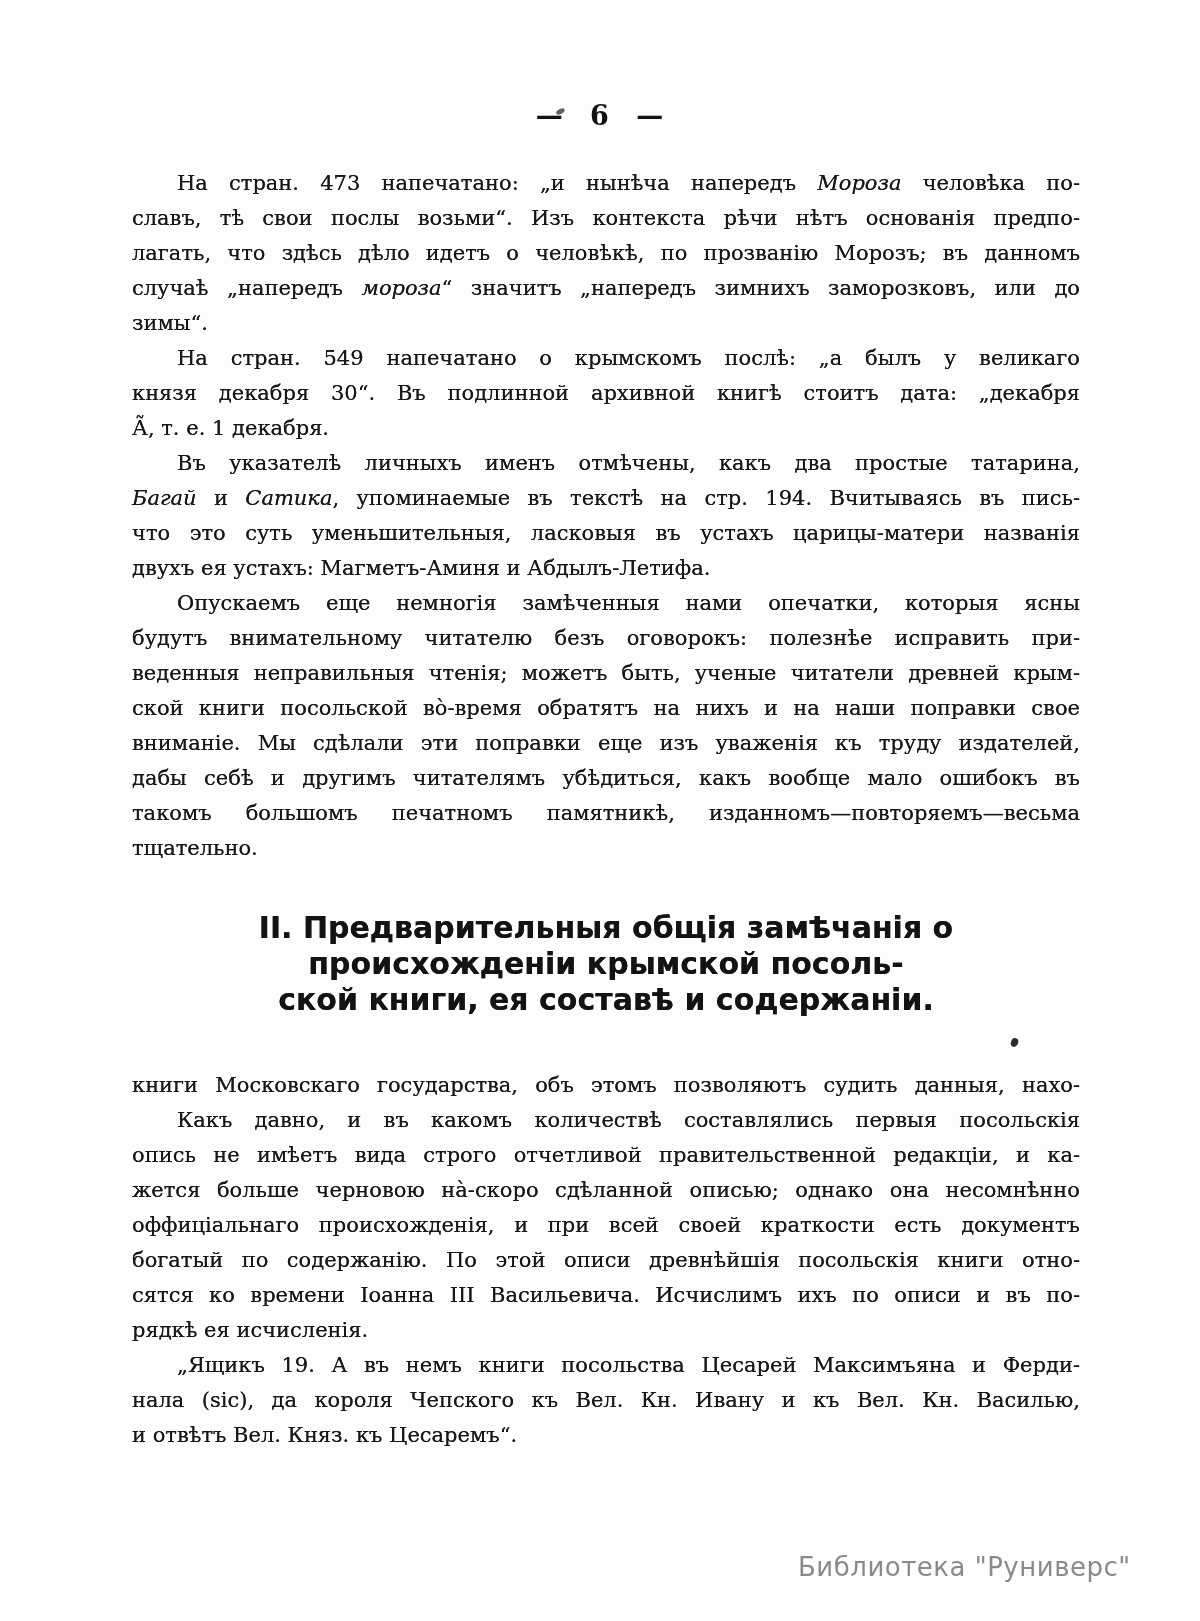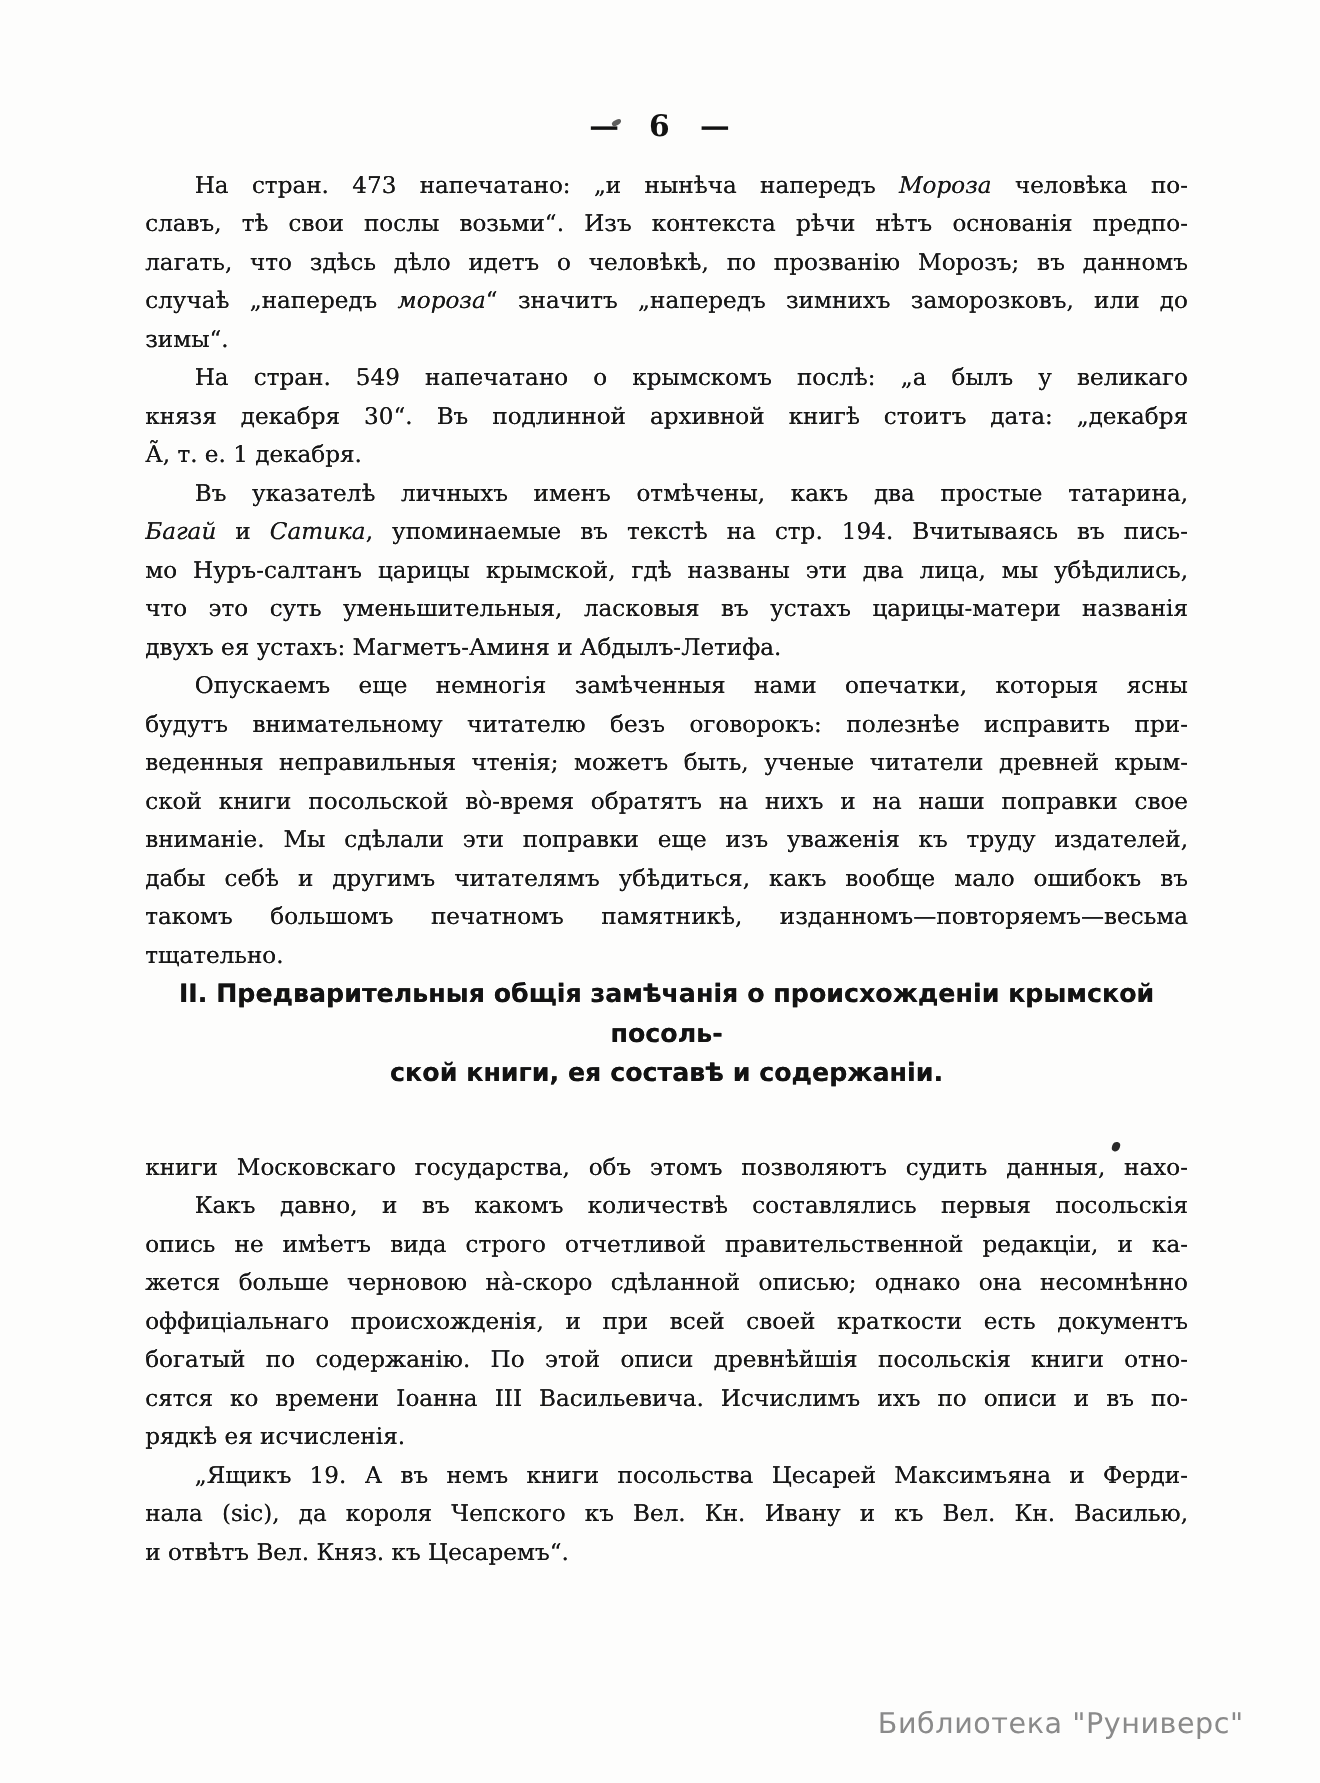--- a/index.html
+++ b/index.html
@@ -27,39 +27,40 @@
     text-align: center;
     font-size: 27px;
     font-weight: bold;
     color: #121212;
     word-spacing: 16px;
     letter-spacing: 1px;
   }
   .doc-body {
     position: absolute;
     left: 132px;
-    top: 151px;
+    top: 166px;
     width: 948px;
     font-size: 21px;
     line-height: 35px;
     color: #171717;
     text-shadow: 0 0 0.5px rgba(10,10,10,0.85);
   }
   .para { margin: 0; }
   .line {
     text-align: justify;
     white-space: normal;
   }
   .line.fill { text-align-last: justify; }
   .line.indent { text-indent: 45px; }
   .heading {
     font-family: "DejaVu Sans", "Liberation Sans", sans-serif;
     font-weight: bold;
-    font-size: 23px;
+    font-size: 30px;
     line-height: 36px;
+    margin-top: 44px;
     margin-bottom: 50px;
     color: #131313;
     text-shadow: 0 0 0.4px rgba(10,10,10,0.8);
   }
   .heading .line {
     text-align: center;
     text-align-last: center;
   }
   .watermark {
     position: absolute;
@@ -98,21 +99,20 @@
         <div class="line">зимы“.</div>
       </div>
       <div class="para">
         <div class="line indent fill">На стран. 549 напечатано о крымскомъ послѣ: „а былъ у великаго</div>
         <div class="line fill">князя декабря 30“. Въ подлинной архивной книгѣ стоитъ дата: „декабря</div>
         <div class="line">А̃, т. е. 1 декабря.</div>
       </div>
       <div class="para">
         <div class="line indent fill">Въ указателѣ личныхъ именъ отмѣчены, какъ два простые татарина,</div>
         <div class="line fill"><i>Багай</i> и <i>Сатика</i>, упоминаемые въ текстѣ на стр. 194. Вчитываясь въ пись-</div>
-        <div class="line fill">мо Нуръ-салтанъ царицы крымской, гдѣ названы эти два лица, мы убѣдились,</div>
         <div class="line fill">что это суть уменьшительныя, ласковыя въ устахъ царицы-матери названія</div>
         <div class="line">двухъ ея устахъ: Магметъ-Аминя и Абдылъ-Летифа.</div>
       </div>
       <div class="para">
         <div class="line indent fill">Опускаемъ еще немногія замѣченныя нами опечатки, которыя ясны</div>
         <div class="line fill">будутъ внимательному читателю безъ оговорокъ: полезнѣе исправить при-</div>
         <div class="line fill">веденныя неправильныя чтенія; можетъ быть, ученые читатели древней крым-</div>
         <div class="line fill">ской книги посольской во̀-время обратятъ на нихъ и на наши поправки свое</div>
         <div class="line fill">вниманіе. Мы сдѣлали эти поправки еще изъ уваженія къ труду издателей,</div>
         <div class="line fill">дабы себѣ и другимъ читателямъ убѣдиться, какъ вообще мало ошибокъ въ</div>

